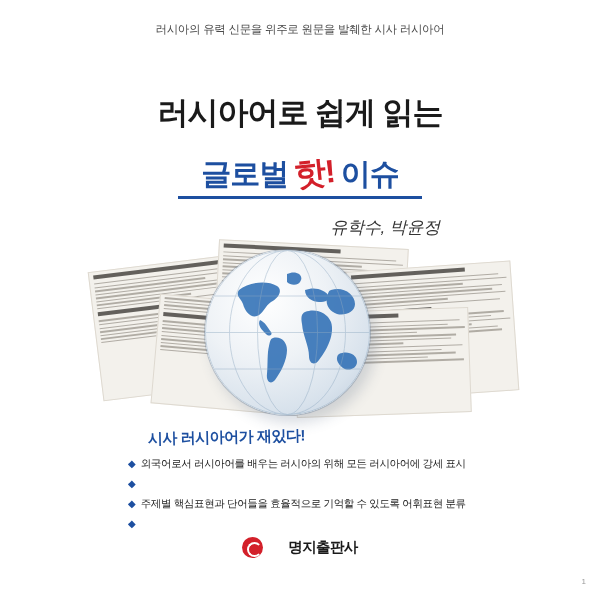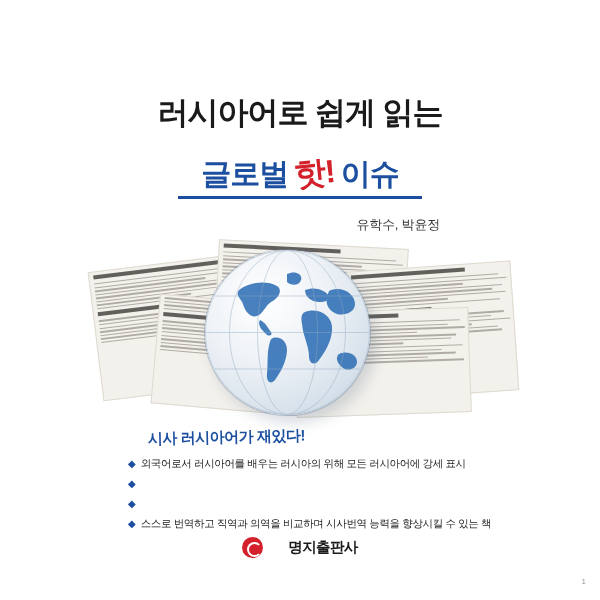--- a/index.html
+++ b/index.html
@@ -77,23 +77,24 @@
     width: 244px;
     height: 3px;
     background: #1d4fa0;
   }
 
   
   .authors {
     position: absolute;
     top: 216px;
     right: 160px;
-    font-size: 13px;
+    font-size: 17px;
     color: #333;
     letter-spacing: -0.2px;
+    font-style: italic;
   }
 
   
   .artwork {
     position: absolute;
     top: 240px;
     left: 95px;
     width: 420px;
     height: 175px;
   }
@@ -207,20 +208,21 @@
     bottom: 14px;
     font-size: 8px;
     color: #999;
   }
 </style>
 </head>
 <body>
 
 <div id="cover">
 
+  <div class="tagline">러시아의 유력 신문을 위주로 원문을 발췌한 시사 러시아어</div>
 
   <div class="title-line1">러시아어로 쉽게 읽는</div>
 
   <div class="title-line2">
     <span class="word-global">글로벌</span><span class="word-hot">핫!</span><span class="word-issue">이슈</span>
   </div>
   <div class="title-underline"></div>
 
   <div class="authors">유학수, 박윤정</div>
 
@@ -352,24 +354,24 @@
   <div class="bullets">
     <div class="bullet-row">
       <span class="bullet-mark">◆</span>
       <span class="bullet-text">외국어로서 러시아어를 배우는 러시아의 위해 모든 러시아어에 강세 표시</span>
     </div>
     <div class="bullet-row">
       <span class="bullet-mark">◆</span>
     </div>
     <div class="bullet-row">
       <span class="bullet-mark">◆</span>
+      <span class="bullet-text">주제별 핵심표현과 단어들을 효율적으로 기억할 수 있도록 어휘표현 분류</span>
     </div>
     <div class="bullet-row">
       <span class="bullet-mark">◆</span>
-      <span class="bullet-text">스스로 번역하고 직역과 의역을 비교하며 시사번역 능력을 향상시킬 수 있는 책</span>
     </div>
   </div>
 
   <div class="publisher">
     <span class="pub-inner">
       <span class="pub-logo"></span>
       <span class="pub-name">명지출판사</span>
     </span>
   </div>
 

